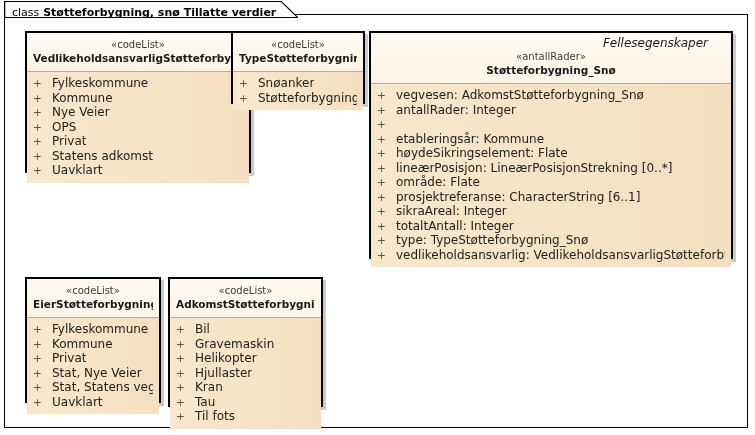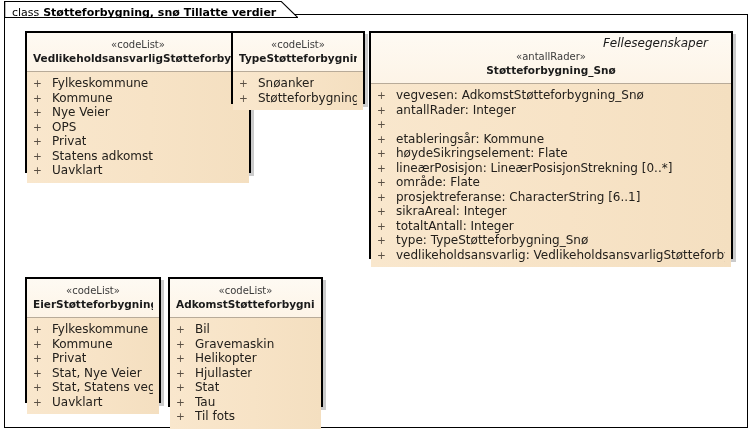--- a/index.html
+++ b/index.html
@@ -333,21 +333,21 @@
     <div class="uml-row">
       <span class="vis">+</span>
       <span class="txt">Helikopter</span>
     </div>
     <div class="uml-row">
       <span class="vis">+</span>
       <span class="txt">Hjullaster</span>
     </div>
     <div class="uml-row">
       <span class="vis">+</span>
-      <span class="txt">Stat</span>
+      <span class="txt">Kran</span>
     </div>
     <div class="uml-row">
       <span class="vis">+</span>
       <span class="txt">Tau</span>
     </div>
     <div class="uml-row">
       <span class="vis">+</span>
       <span class="txt">Til fots</span>
     </div>
   </div>

